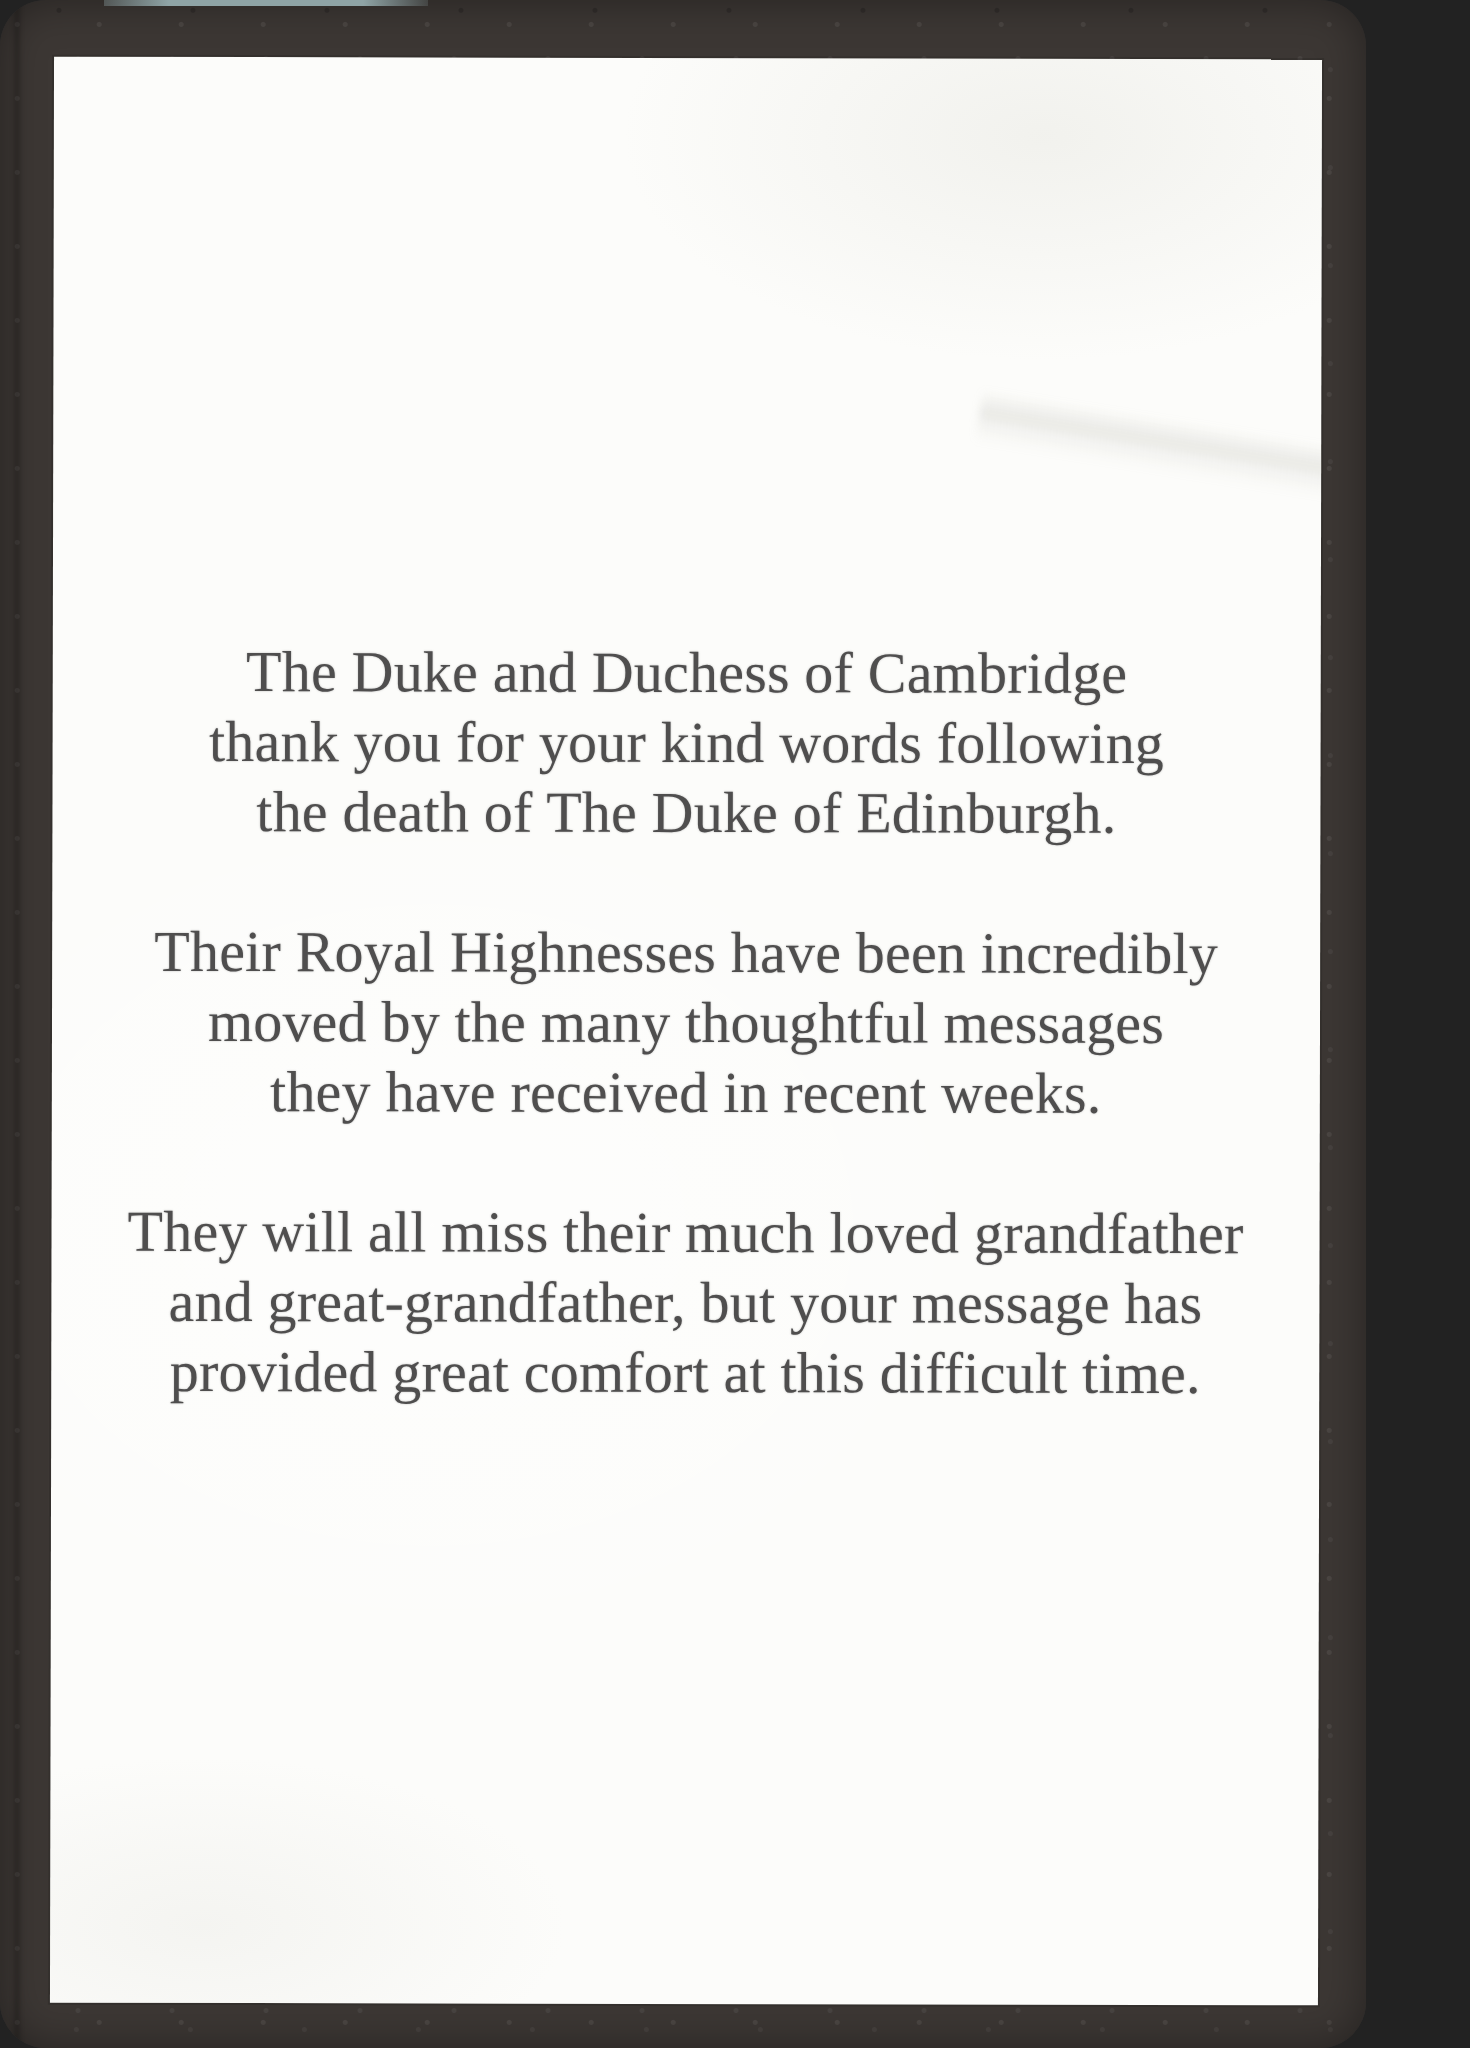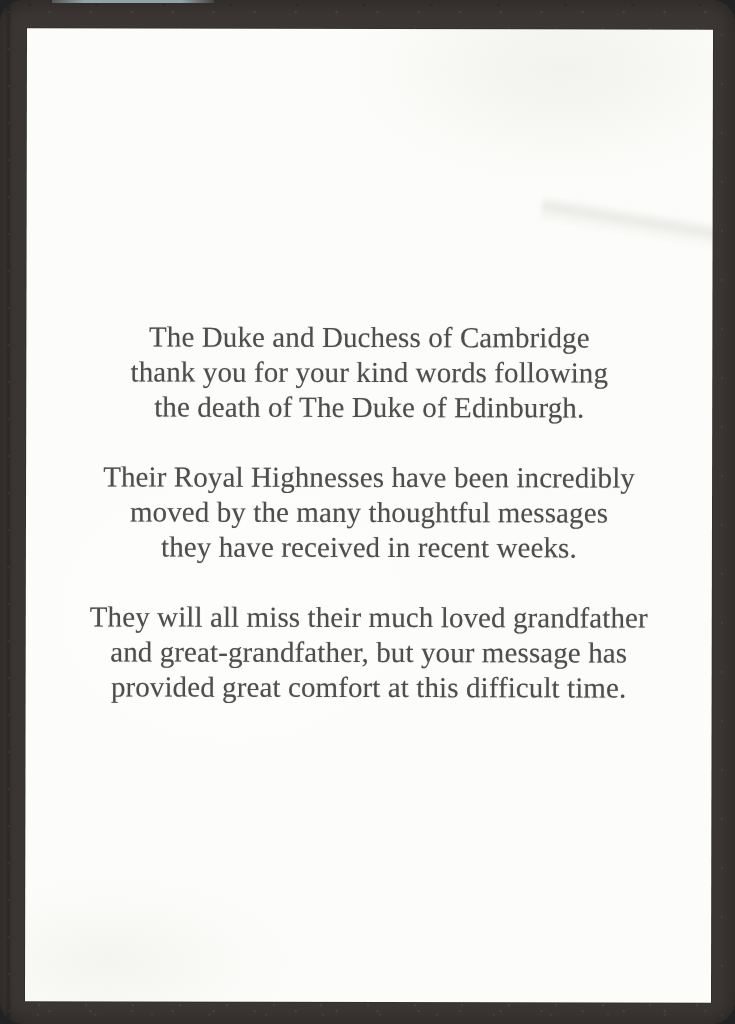--- a/index.html
+++ b/index.html
@@ -13,21 +13,21 @@
   html, body { margin: 0; padding: 0; }
   body {
     width: 735px;
     height: 1024px;
     overflow: hidden;
     background: #222;
     font-family: "Liberation Serif", "DejaVu Serif", serif;
   }
   .scan-root {
     position: relative;
-    width: 735px;
+    width: 683px;
     height: 1024px;
     background-color: var(--frame);
     
     background-image:
       radial-gradient(circle 1px at 21% 33%, rgba(255,255,255,0.07) 0 1px, transparent 1.5px),
       radial-gradient(circle 1px at 67% 71%, rgba(255,255,255,0.05) 0 1px, transparent 1.5px),
       radial-gradient(circle 1px at 44% 12%, rgba(0,0,0,0.18) 0 1px, transparent 1.5px),
       radial-gradient(circle 1px at 83% 48%, rgba(255,255,255,0.06) 0 1px, transparent 1.5px);
     background-size: 41px 37px, 57px 49px, 67px 43px, 47px 61px;
     box-shadow: inset 0 0 22px rgba(0,0,0,0.38);

